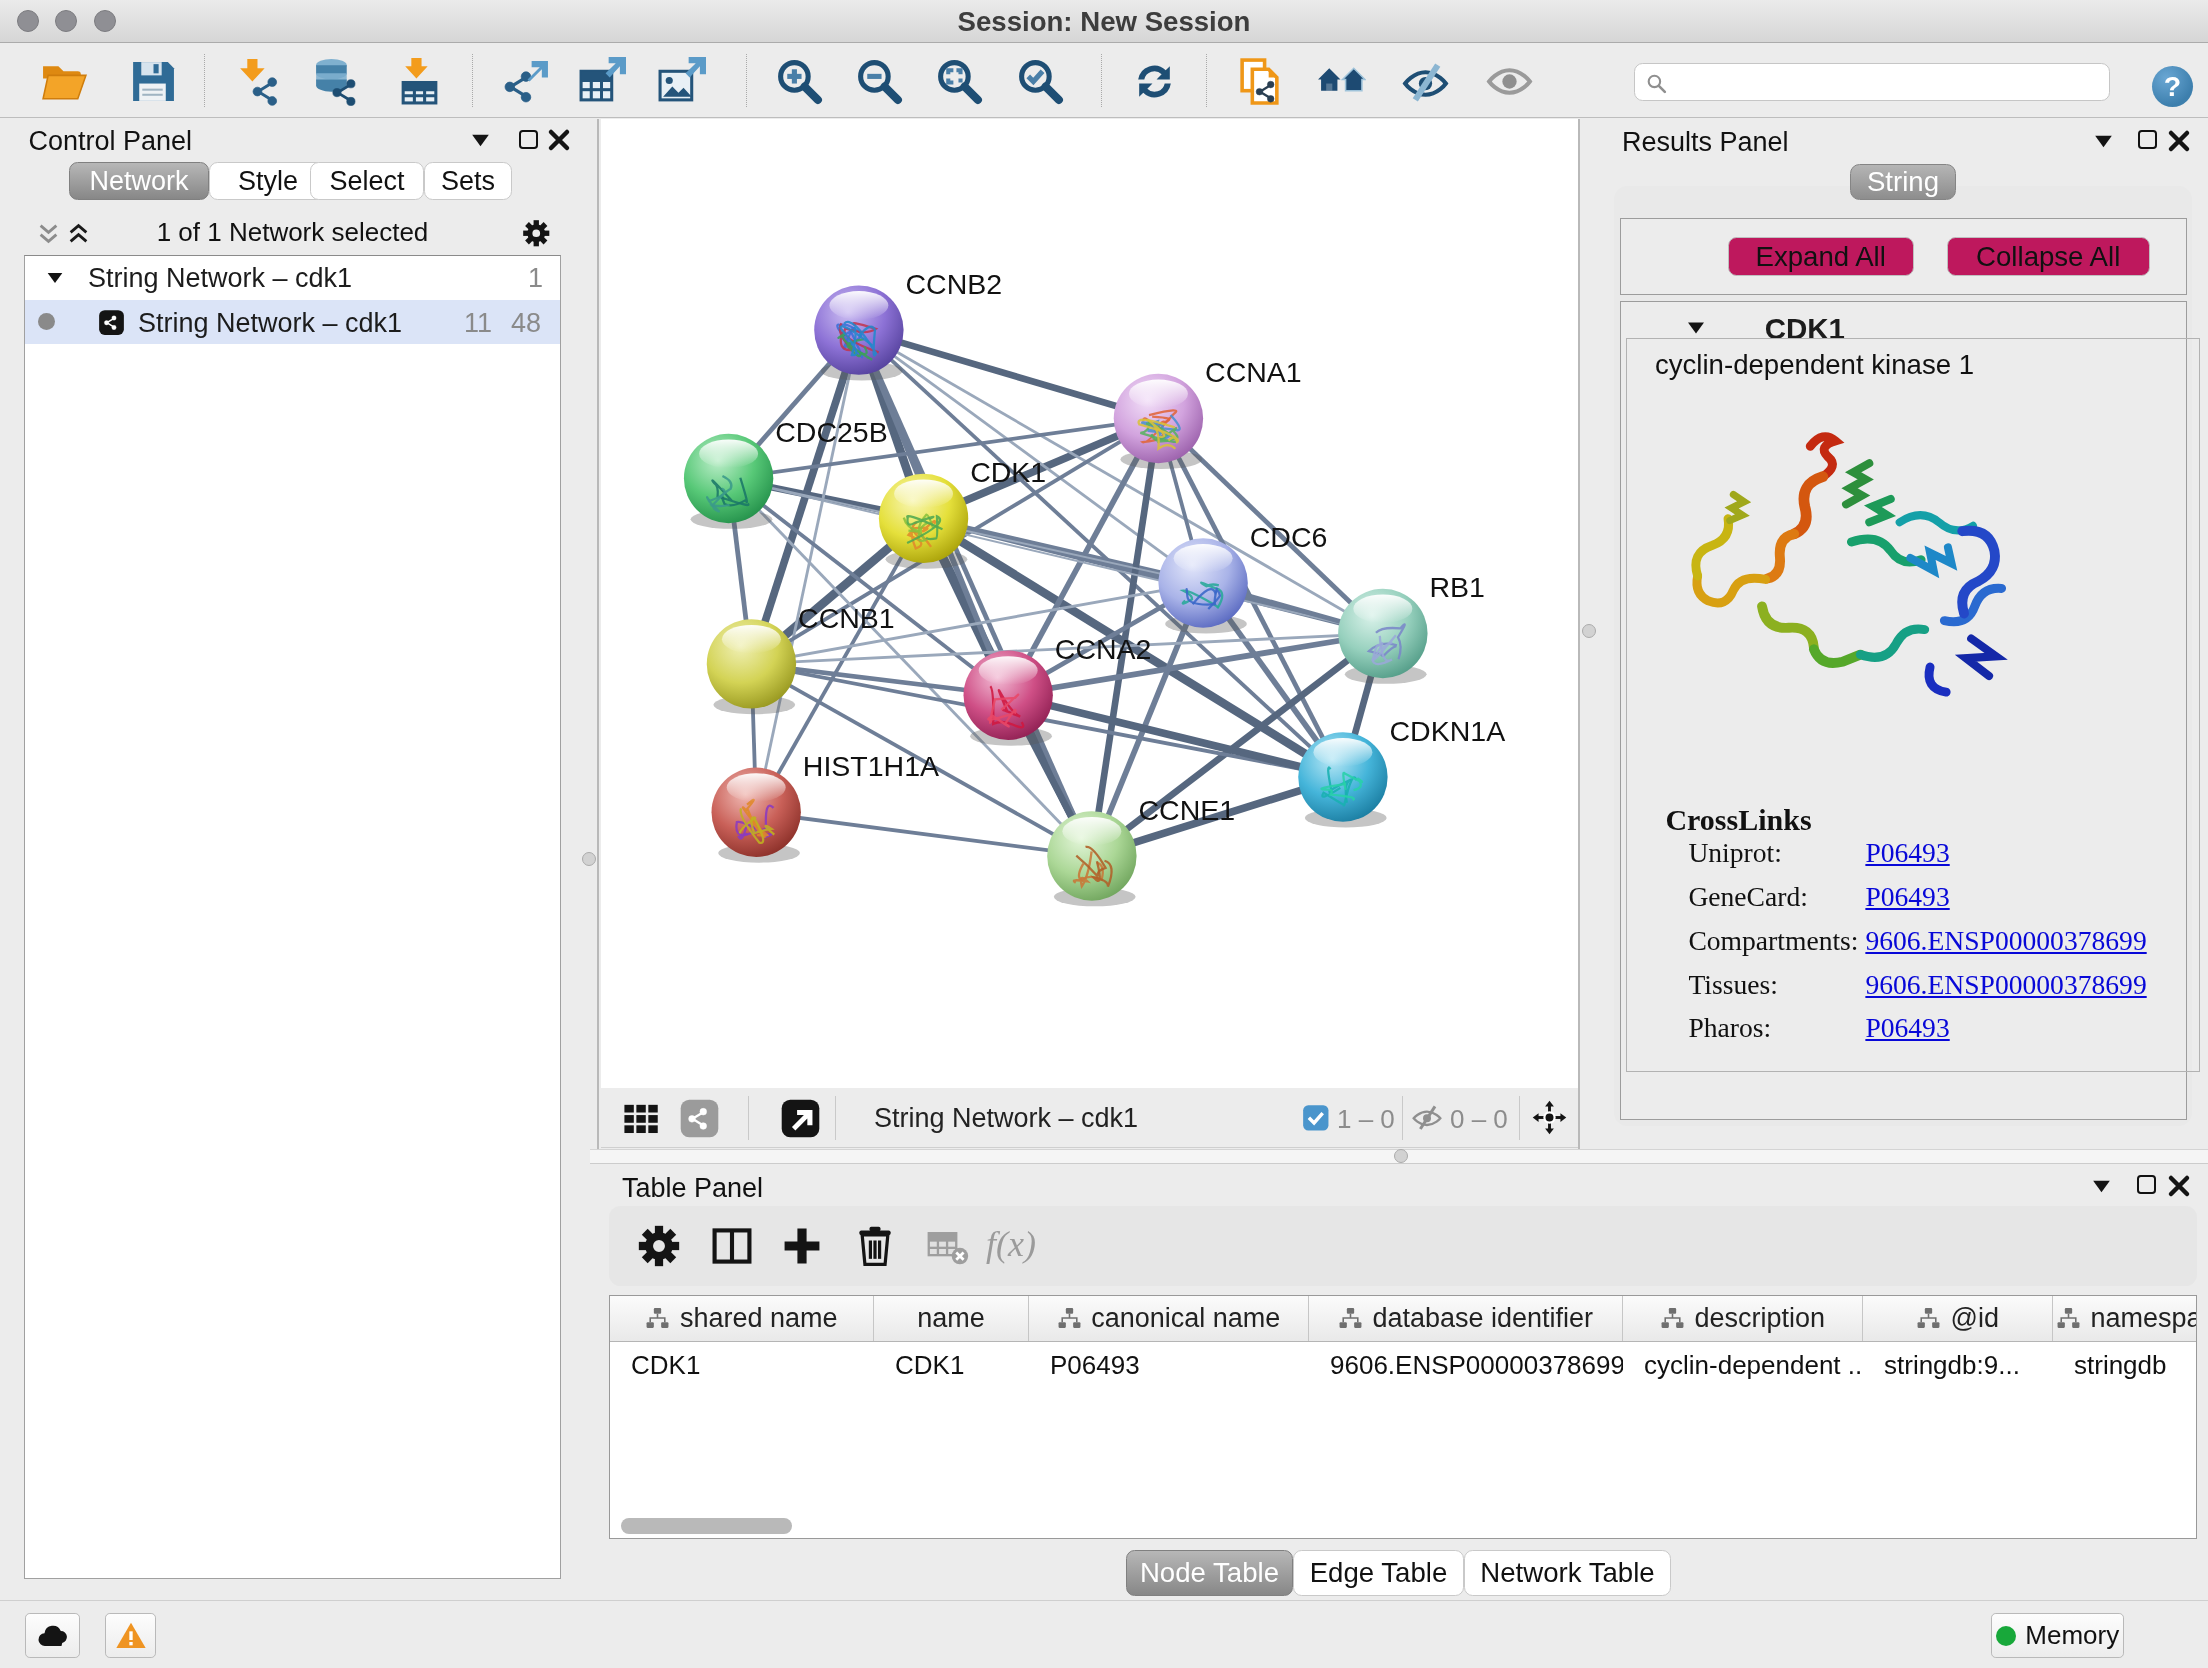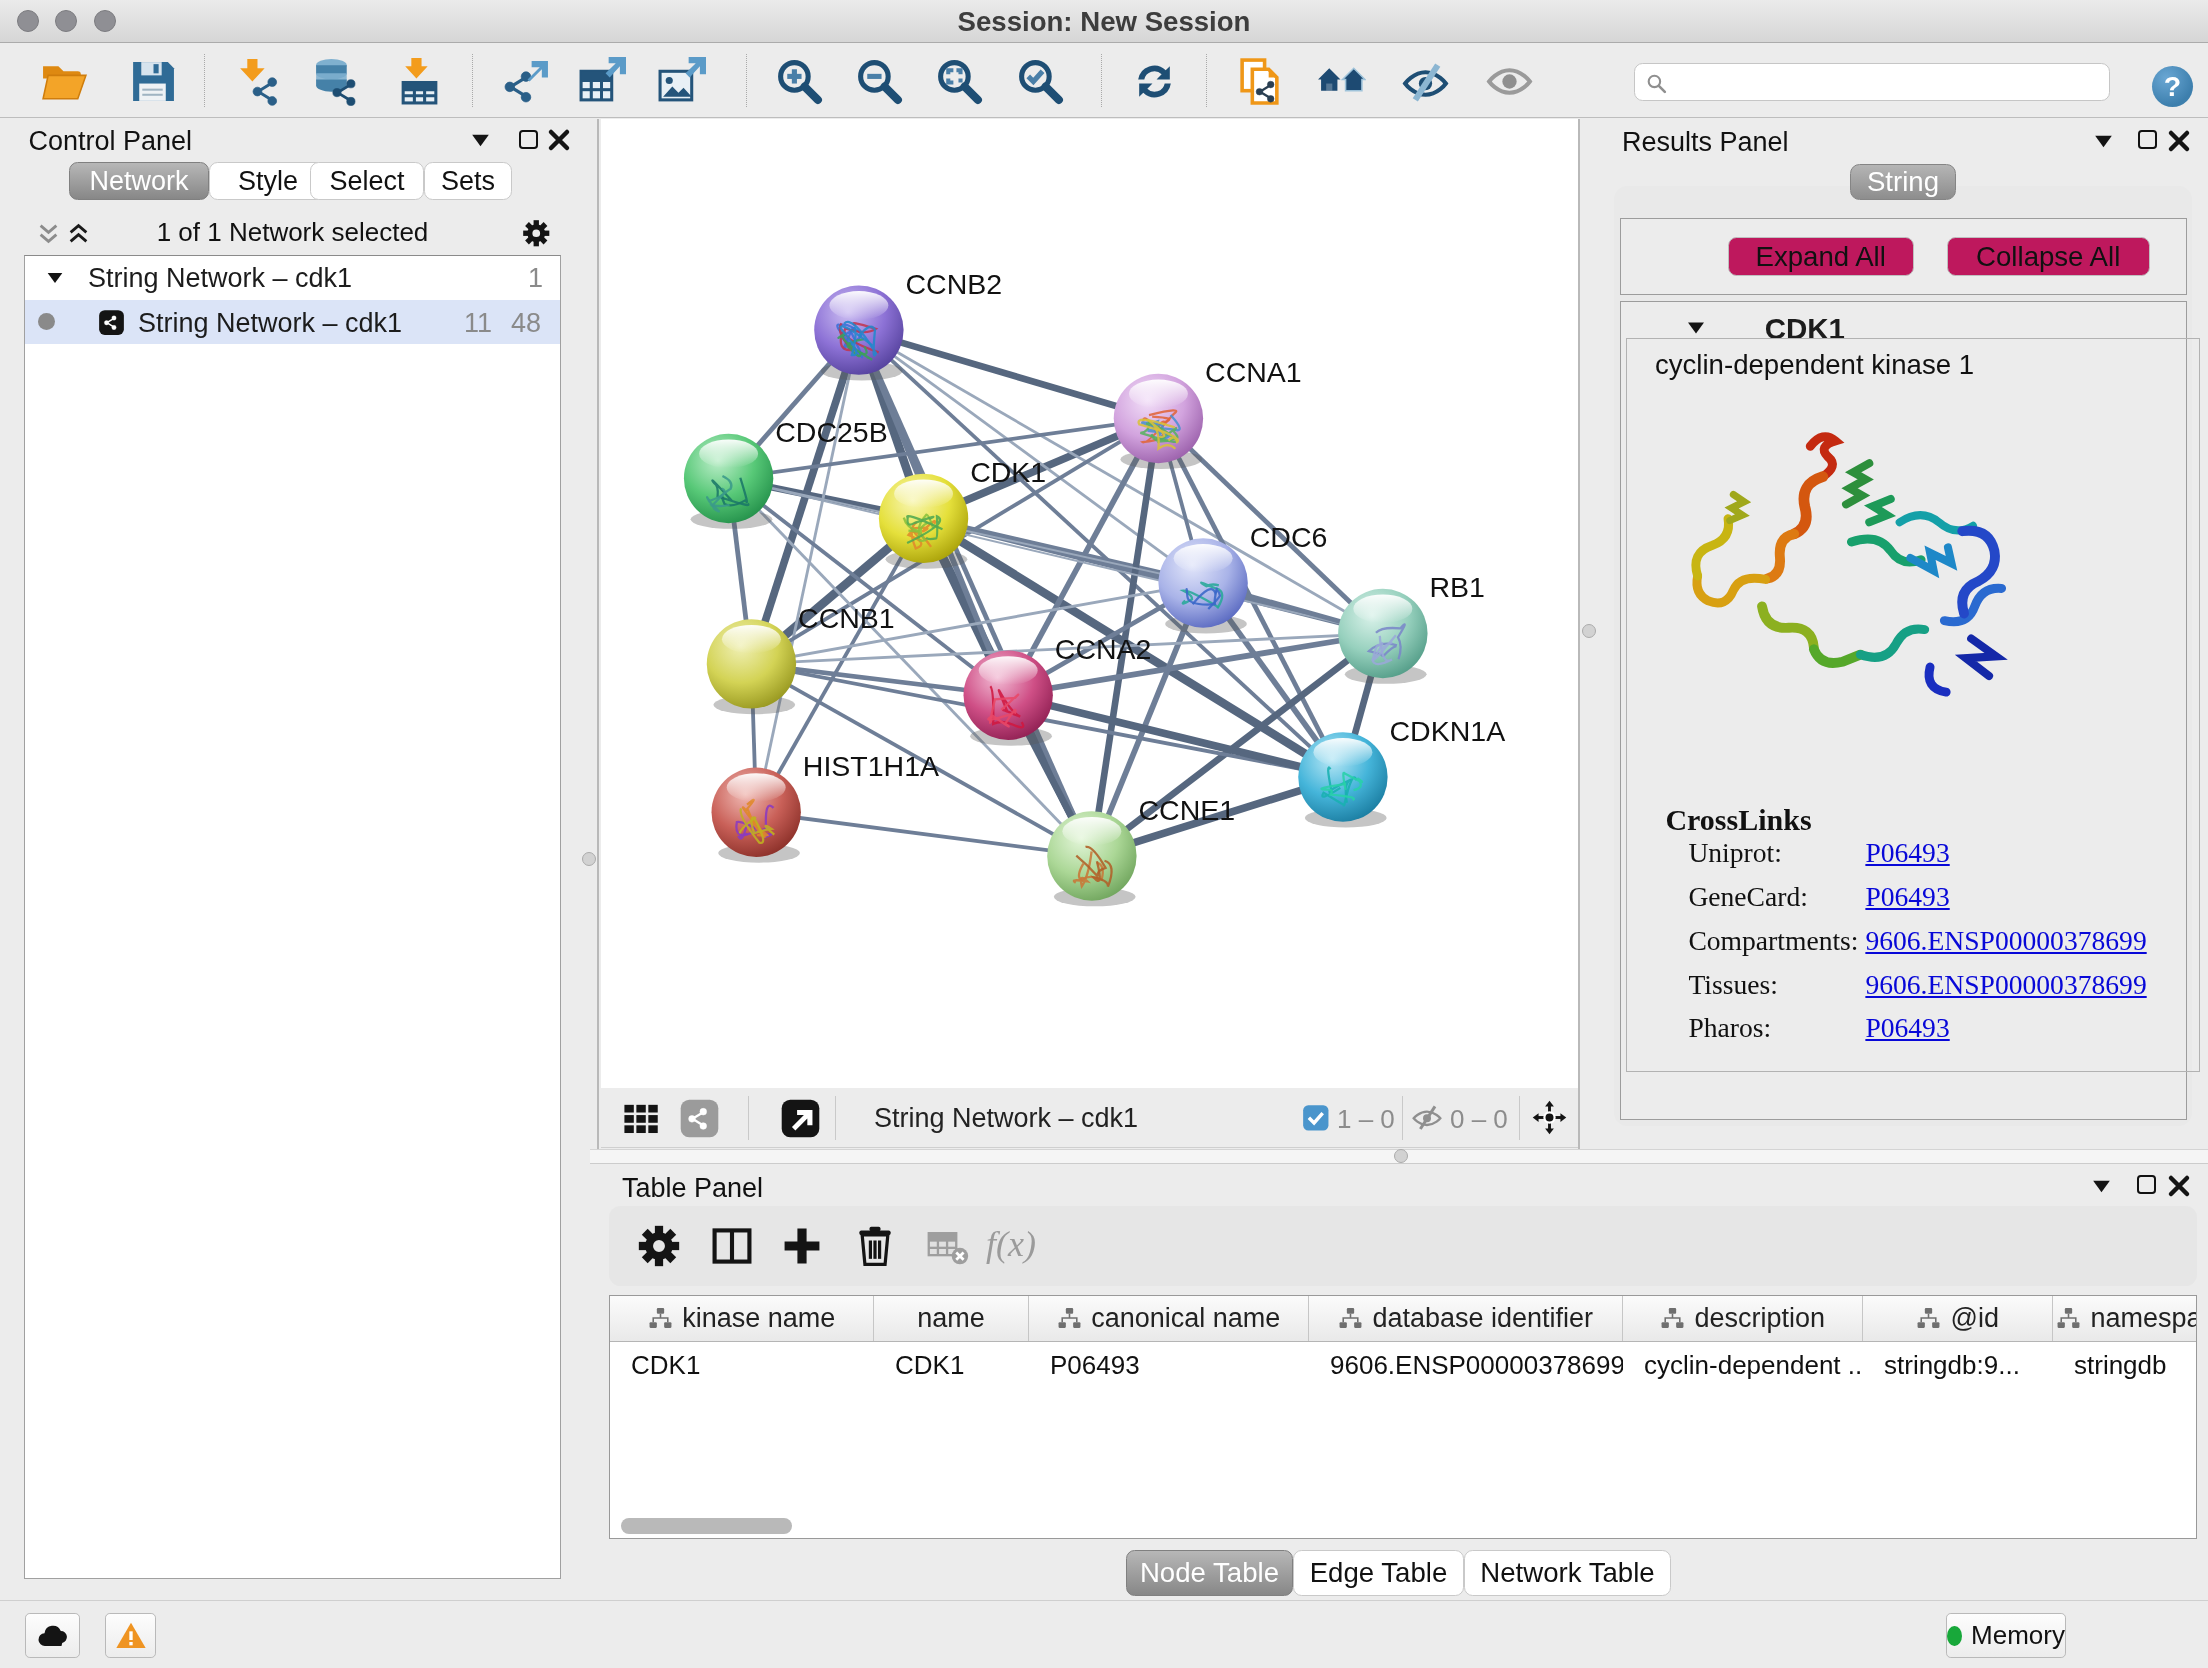--- a/index.html
+++ b/index.html
@@ -1021,21 +1021,21 @@
       </span>
     <span id="tp-fx" style="left:377px">f(x)</span>
   </div>
 
   <div id="tp-table">
     <div id="tp-header">
         <div class="th" style="width: 264px;">
           <svg viewBox="0 0 26 26" width="25" height="25">
             <use href="#i-tree"></use>
           </svg>
-          <span>kinase name</span>
+          <span>shared name</span>
         </div>
         <div class="th" style="width: 155px;">
           <span>name</span>
         </div>
         <div class="th" style="width: 280px;">
           <svg viewBox="0 0 26 26" width="25" height="25">
             <use href="#i-tree"></use>
           </svg>
           <span>canonical name</span>
         </div>
@@ -1089,18 +1089,18 @@
   <div class="sb-btn" style="left:25px;width:55px">
     <svg style="width:34px;height:34px" viewBox="0 0 36 36" width="34" height="34">
         <use href="#i-cloud"></use>
       </svg>
   </div>
   <div class="sb-btn" style="left:105px;width:51px">
     <svg style="width:32px;height:32px" viewBox="0 0 34 34" width="32" height="32">
         <use href="#i-warn"></use>
       </svg>
   </div>
-  <div class="sb-btn" style="left:1946px;width:120px" id="sb-mem">
+  <div class="sb-btn" style="left:1991px;width:133px" id="sb-mem">
     <span class="dot"></span>
     <span>Memory</span>
   </div>
 </div>
 
 
 </body></html>

